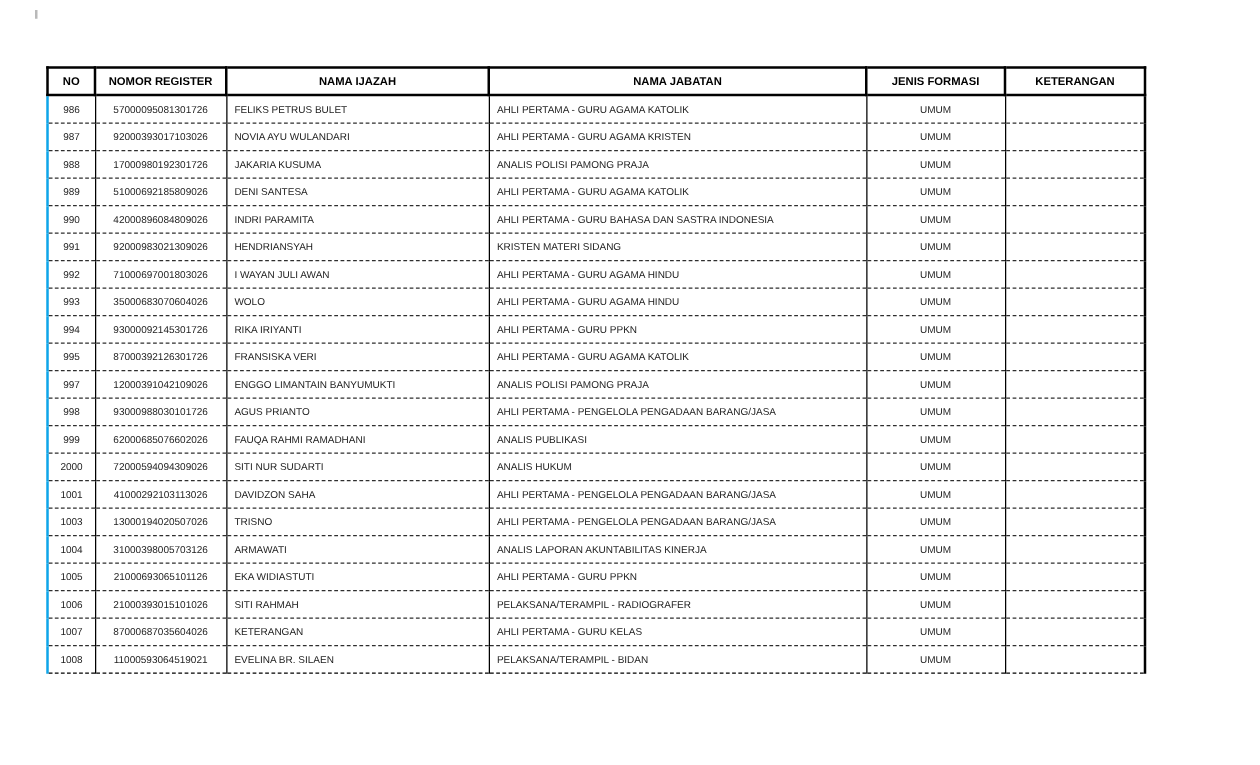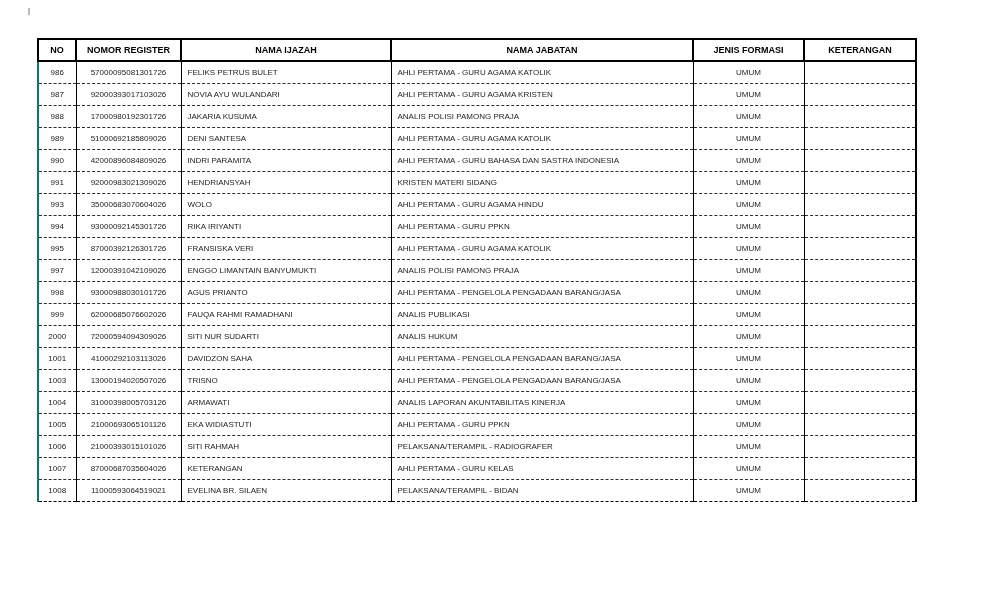--- a/index.html
+++ b/index.html
@@ -19,21 +19,21 @@
     position: absolute;
     left: 28px;
     top: 8px;
     width: 2px;
     height: 7px;
     background: #b9b9b9;
   }
   table.doc-table {
     position: absolute;
     left: 37px;
-    top: 38px;
+    top: 53px;
     border-collapse: collapse;
     table-layout: fixed;
     width: 878px;
   }
   .doc-table th {
     border: 2px solid #000000;
     background: #ffffff;
     color: #000000;
     font-size: 9px;
     font-weight: bold;
@@ -52,21 +52,21 @@
     border-left: 1px solid #000000;
     border-right: 1px solid #000000;
     border-bottom: 1px dashed #2e2e2e;
     padding: 0 6px;
     white-space: nowrap;
     overflow: hidden;
     background: #ffffff;
   }
   .doc-table td.center { text-align: center; padding: 0 2px; }
   .doc-table td.left   { text-align: left; }
-  .doc-table tbody td:first-child { border-left: 2px solid #0f766e; }
+  .doc-table tbody td:first-child { border-left: 2px solid #0ea5e9; }
   .doc-table tbody td:last-child  { border-right: 2px solid #000000; }
   .doc-table tbody tr:last-child td { border-bottom: 1px dashed #000000; }
 
   
   .col-no        { width: 38px; }
   .col-register  { width: 105px; }
   .col-ijazah    { width: 210px; }
   .col-jabatan   { width: 302px; }
   .col-formasi   { width: 111px; }
   .col-ket       { width: 112px; }
@@ -140,20 +140,28 @@
         </tr>
         <tr>
           <td class="center">991</td>
           <td class="center">92000983021309026</td>
           <td class="left">HENDRIANSYAH</td>
           <td class="left">KRISTEN MATERI SIDANG</td>
           <td class="center">UMUM</td>
           <td class="left"></td>
         </tr>
         <tr>
+          <td class="center">992</td>
+          <td class="center">71000697001803026</td>
+          <td class="left">I WAYAN JULI AWAN</td>
+          <td class="left">AHLI PERTAMA - GURU AGAMA HINDU</td>
+          <td class="center">UMUM</td>
+          <td class="left"></td>
+        </tr>
+        <tr>
           <td class="center">993</td>
           <td class="center">35000683070604026</td>
           <td class="left">WOLO</td>
           <td class="left">AHLI PERTAMA - GURU AGAMA HINDU</td>
           <td class="center">UMUM</td>
           <td class="left"></td>
         </tr>
         <tr>
           <td class="center">994</td>
           <td class="center">93000092145301726</td>

